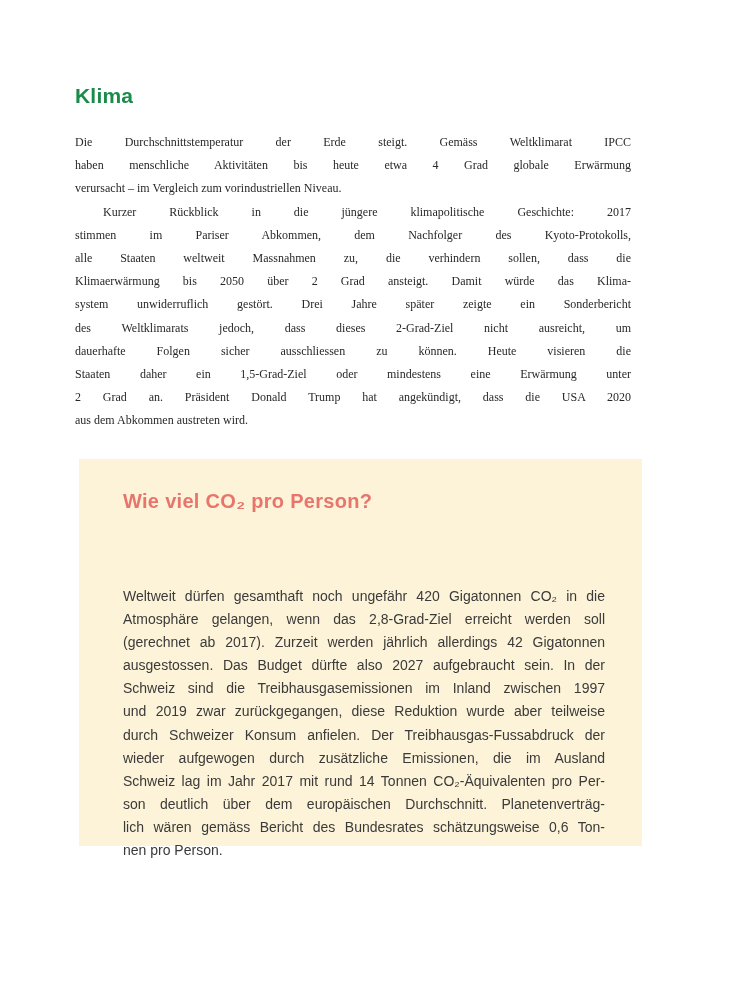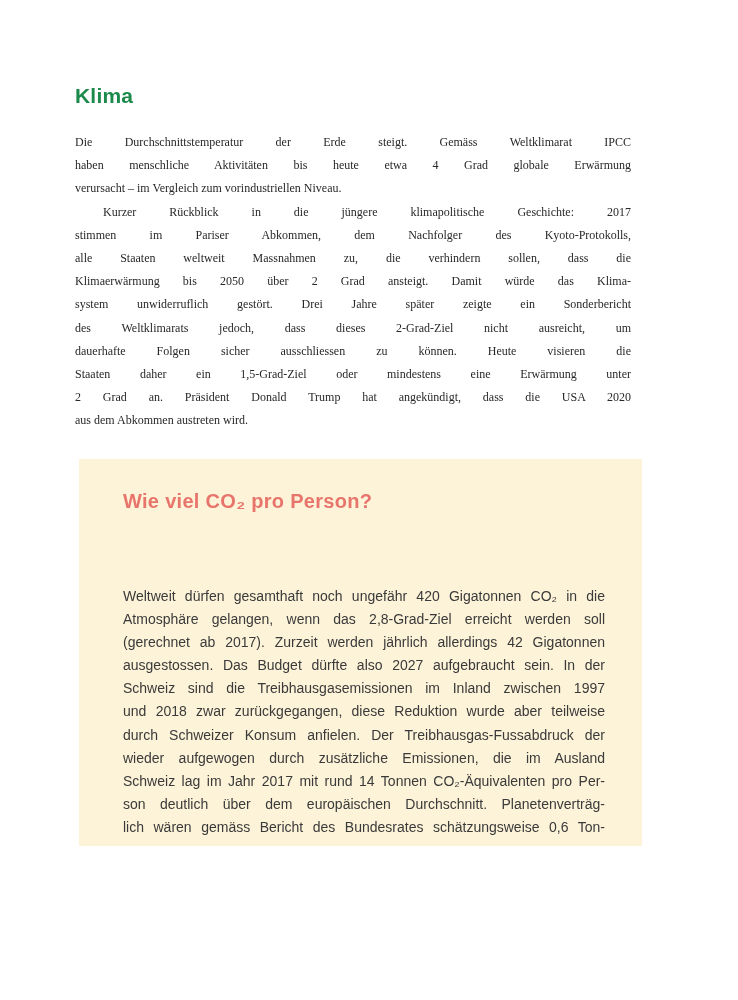--- a/index.html
+++ b/index.html
@@ -146,26 +146,27 @@
   </svg>
 
   <div class="infobox">
     <h2 class="infobox-title">Wie viel CO₂ pro Person?</h2>
     <div class="infobox-body">
         <div class="jline">Weltweit dürfen gesamthaft noch ungefähr 420 Gigatonnen CO₂ in die</div>
         <div class="jline">Atmosphäre gelangen, wenn das 2,8-Grad-Ziel erreicht werden soll</div>
         <div class="jline">(gerechnet ab 2017). Zurzeit werden jährlich allerdings 42 Gigatonnen</div>
         <div class="jline">ausgestossen. Das Budget dürfte also 2027 aufgebraucht sein. In der</div>
         <div class="jline">Schweiz sind die Treibhausgasemissionen im Inland zwischen 1997</div>
-        <div class="jline">und 2018 zwar zurückgegangen, diese Reduktion wurde aber teilweise</div>
+        <div class="jline">und 2019 zwar zurückgegangen, diese Reduktion wurde aber teilweise</div>
         <div class="jline">durch Schweizer Konsum anfielen. Der Treibhausgas-Fussabdruck der</div>
         <div class="jline">wieder aufgewogen durch zusätzliche Emissionen, die im Ausland</div>
         <div class="jline">Schweiz lag im Jahr 2017 mit rund 14 Tonnen CO₂-Äquivalenten pro Per-</div>
         <div class="jline">son deutlich über dem europäischen Durchschnitt. Planetenverträg-</div>
         <div class="jline">lich wären gemäss Bericht des Bundesrates schätzungsweise 0,6 Ton-</div>
+        <div class="jline last">nen pro Person.</div>
       </div>
   </div>
 
   <div class="chapter-label">1 EINFÜHRUNG</div>
 
   <div class="page-number-rule"></div>
 
   <div class="page-number">17</div>
 
 </div>

